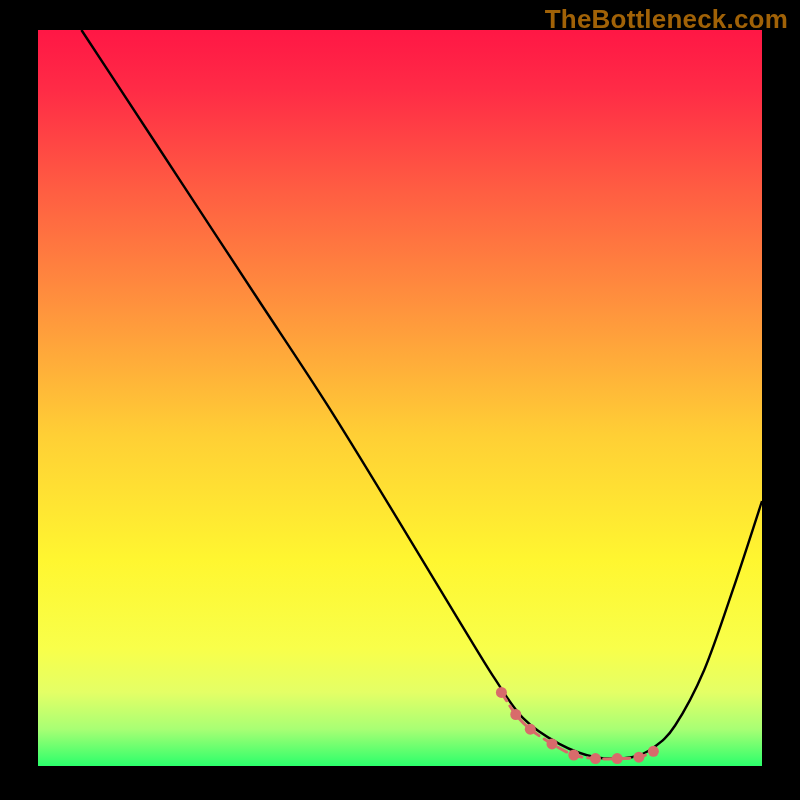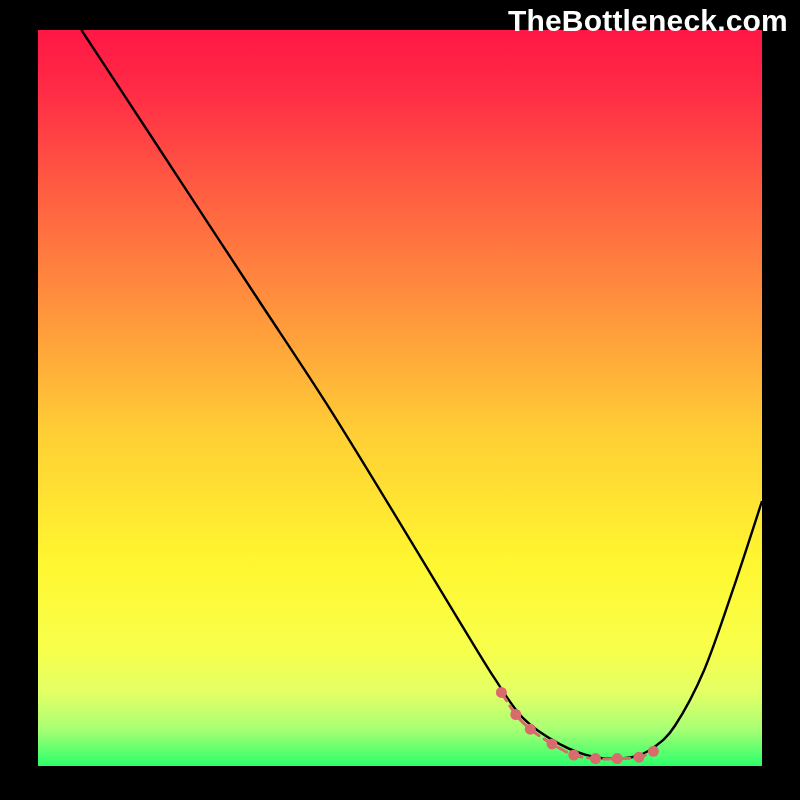--- a/index.html
+++ b/index.html
@@ -14,22 +14,22 @@
   .frame {
     position: relative;
     width: 800px;
     height: 800px;
     background: #000;
   }
   .watermark {
     position: absolute;
     top: 4px;
     right: 12px;
-    color: #ffffff;
-    font-size: 30px;
+    color: #a16207;
+    font-size: 26px;
     font-weight: 600;
     letter-spacing: 0.2px;
     z-index: 5;
     user-select: none;
   }
   svg {
     position: absolute;
     top: 0;
     left: 0;
   }

